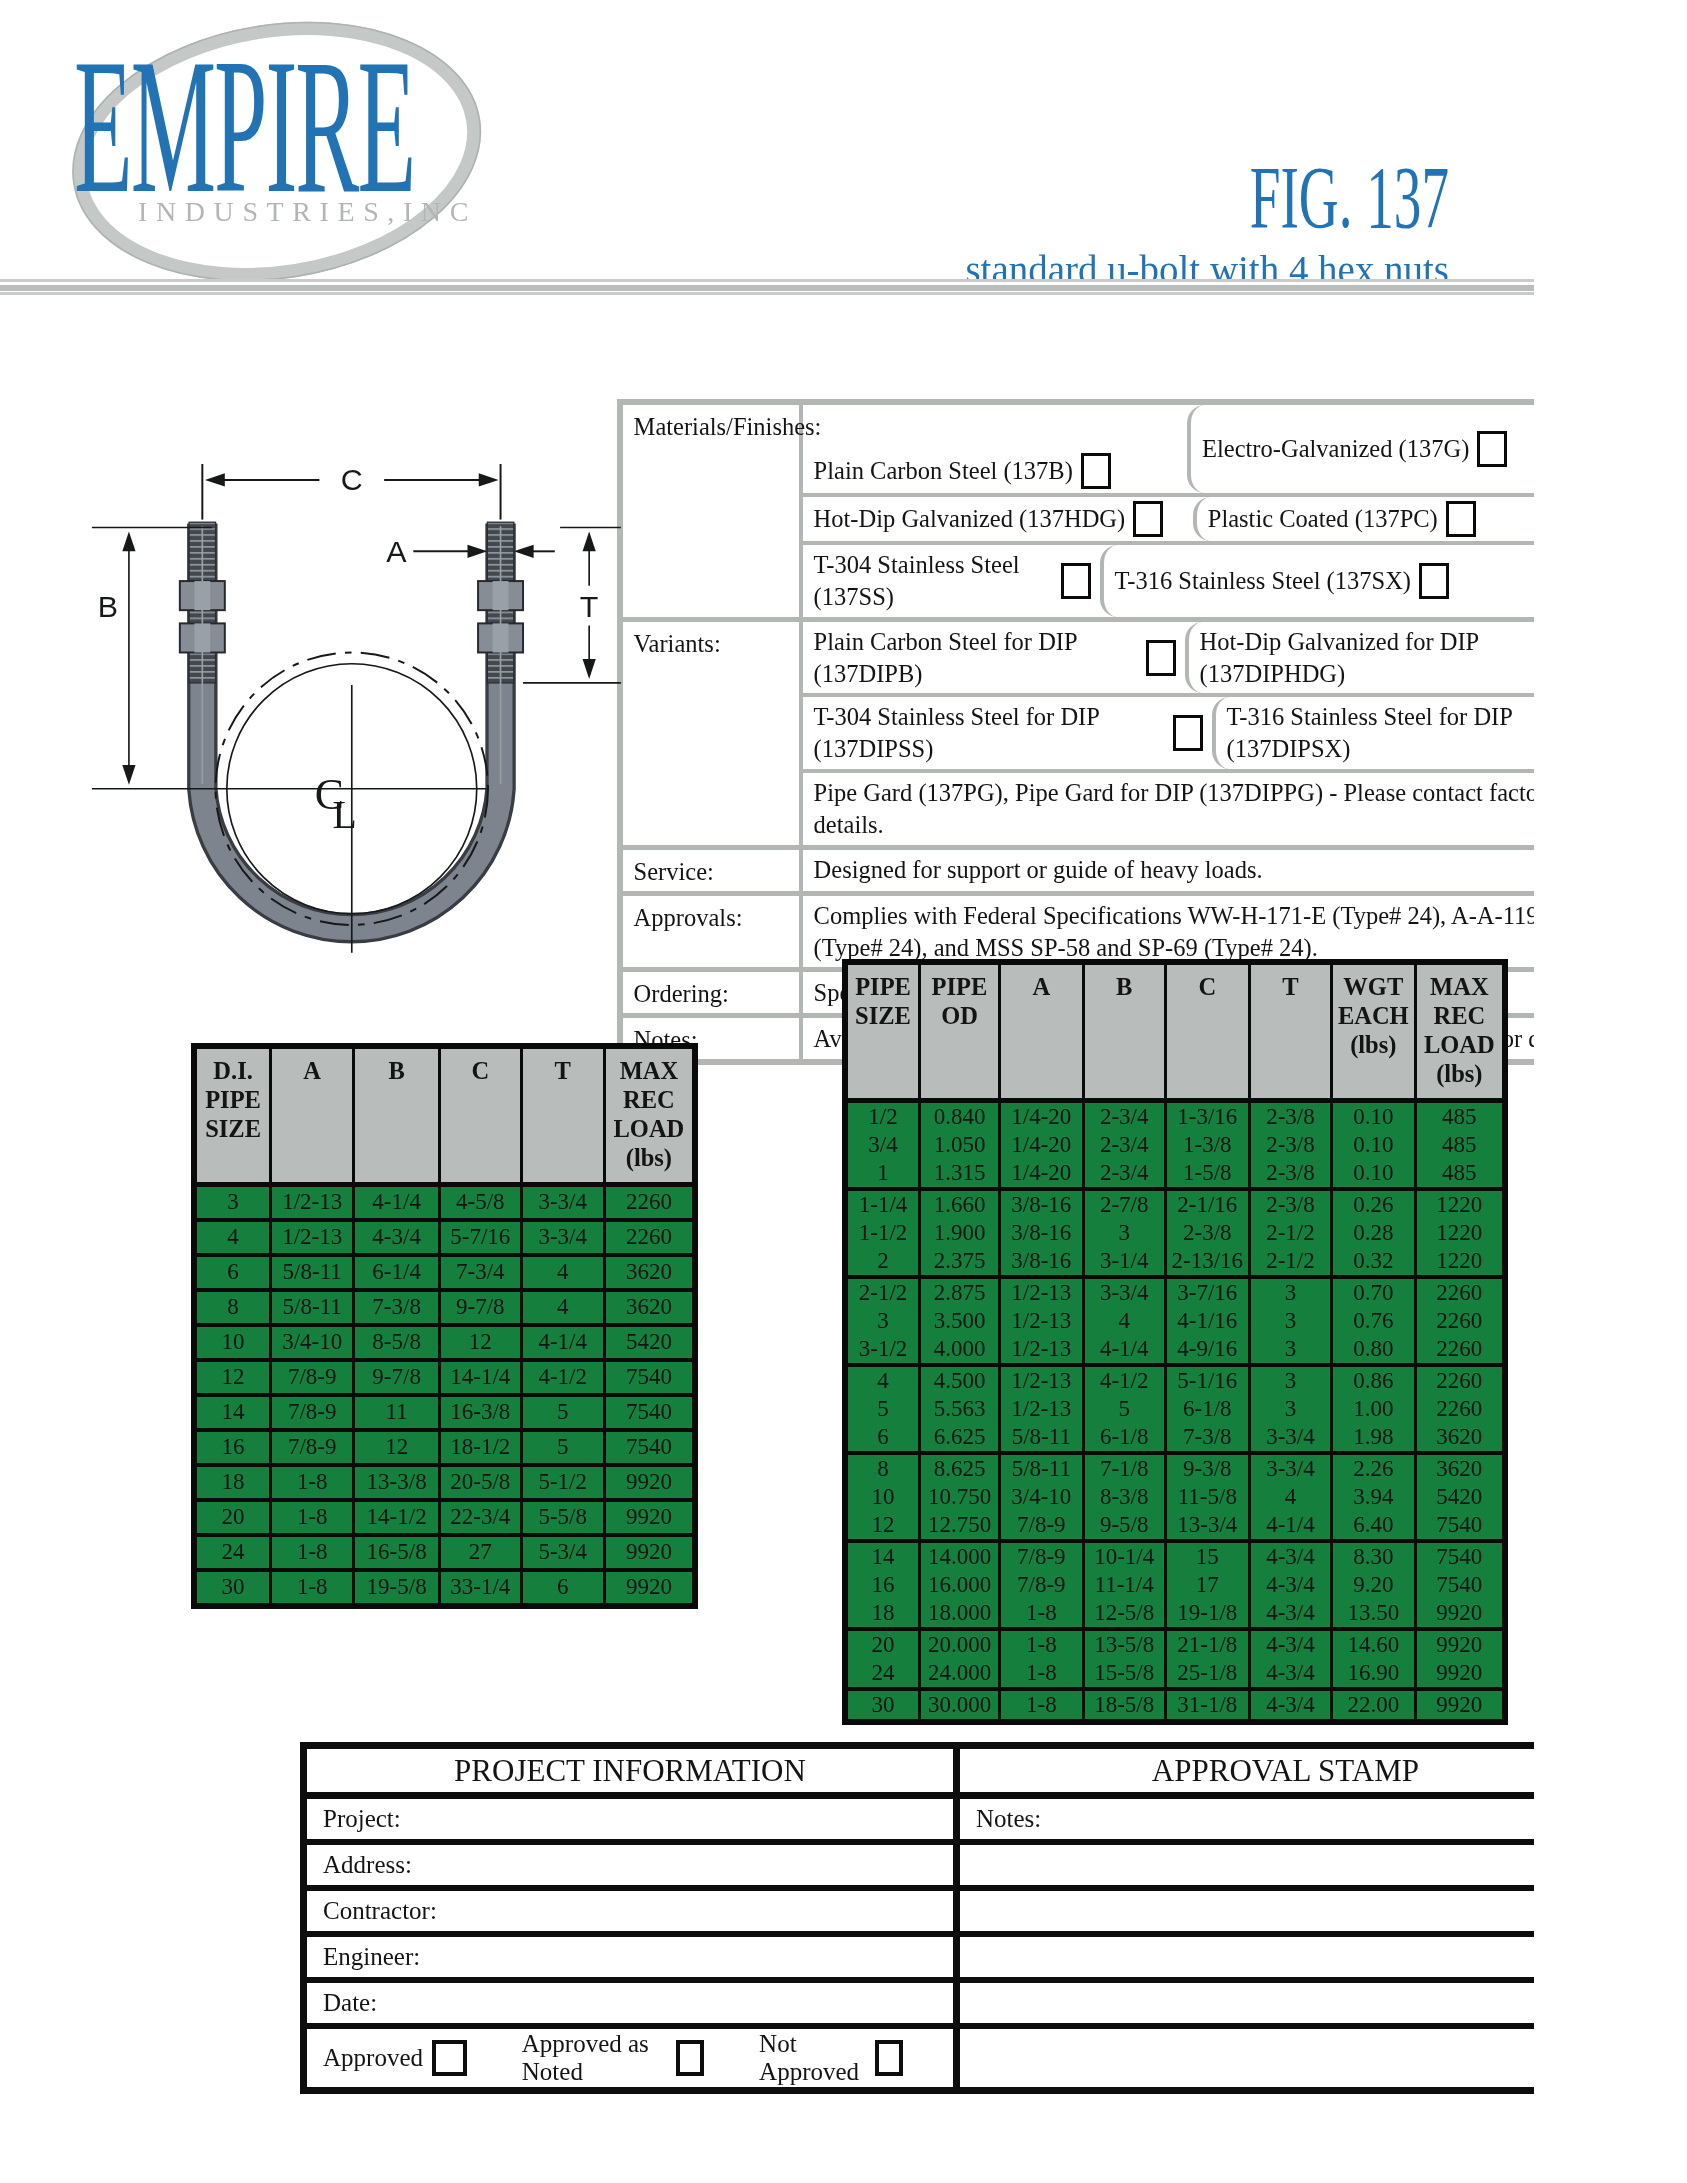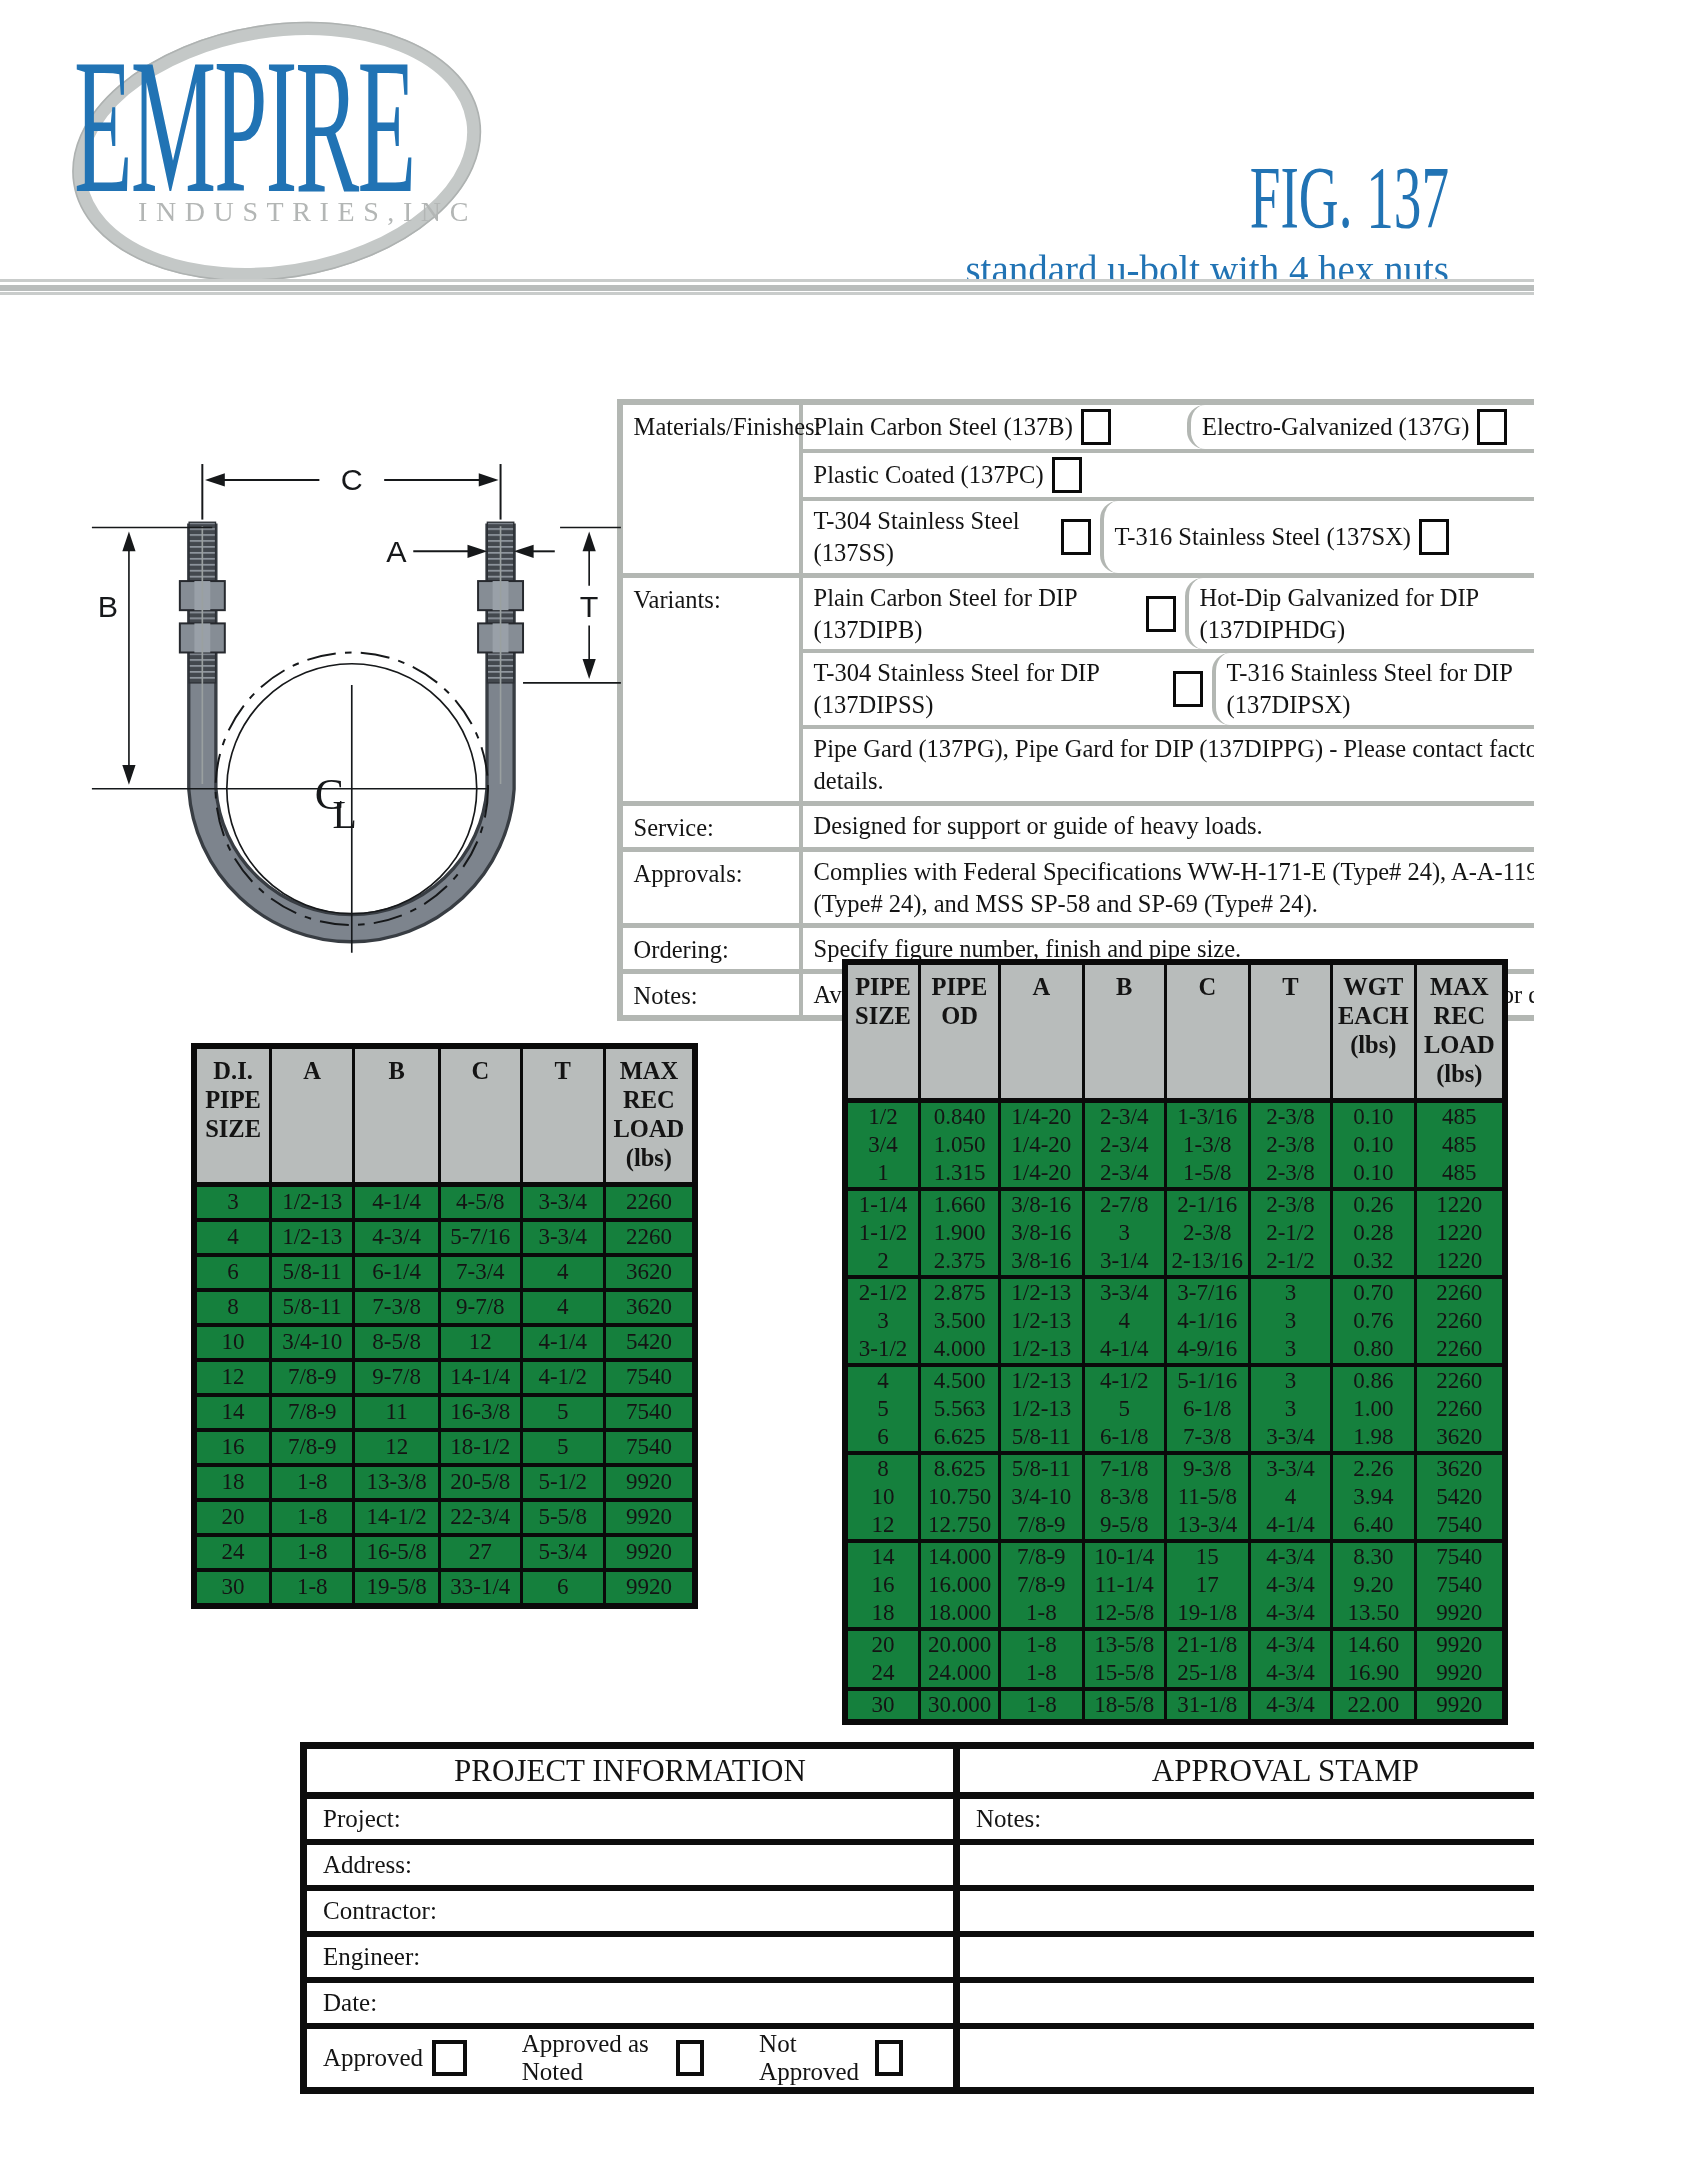--- a/index.html
+++ b/index.html
@@ -92,30 +92,34 @@
       <div class="r3"></div>
       <div class="r4"></div>
       <div class="r5"></div>
   </div>
 
   <div class="spec">
       <div class="spec-section">
         <div class="spec-label">Materials/Finishes:</div>
         <div class="spec-content">
           <div class="spec-row">
-            <div class="spec-cell" style="flex: 0 0 47%;">
+            <div class="spec-cell" style="flex: 0 0 47%; margin-top: 44px;">
               <span>Plain Carbon Steel (137B)</span>
               <span class="cb"></span>
             </div>
             <div class="spec-cell grow">
               <span>Electro-Galvanized (137G)</span>
               <span class="cb"></span>
             </div>
           </div>
           <div class="spec-row">
+            <div class="spec-cell" style="flex: 0 0 47.7%;">
+              <span>Hot-Dip Galvanized (137HDG)</span>
+              <span class="cb"></span>
+            </div>
             <div class="spec-cell grow">
               <span>Plastic Coated (137PC)</span>
               <span class="cb"></span>
             </div>
           </div>
           <div class="spec-row">
             <div class="spec-cell" style="flex: 0 0 36.3%;">
               <span>T-304 Stainless Steel (137SS)</span>
               <span class="cb"></span>
             </div>

